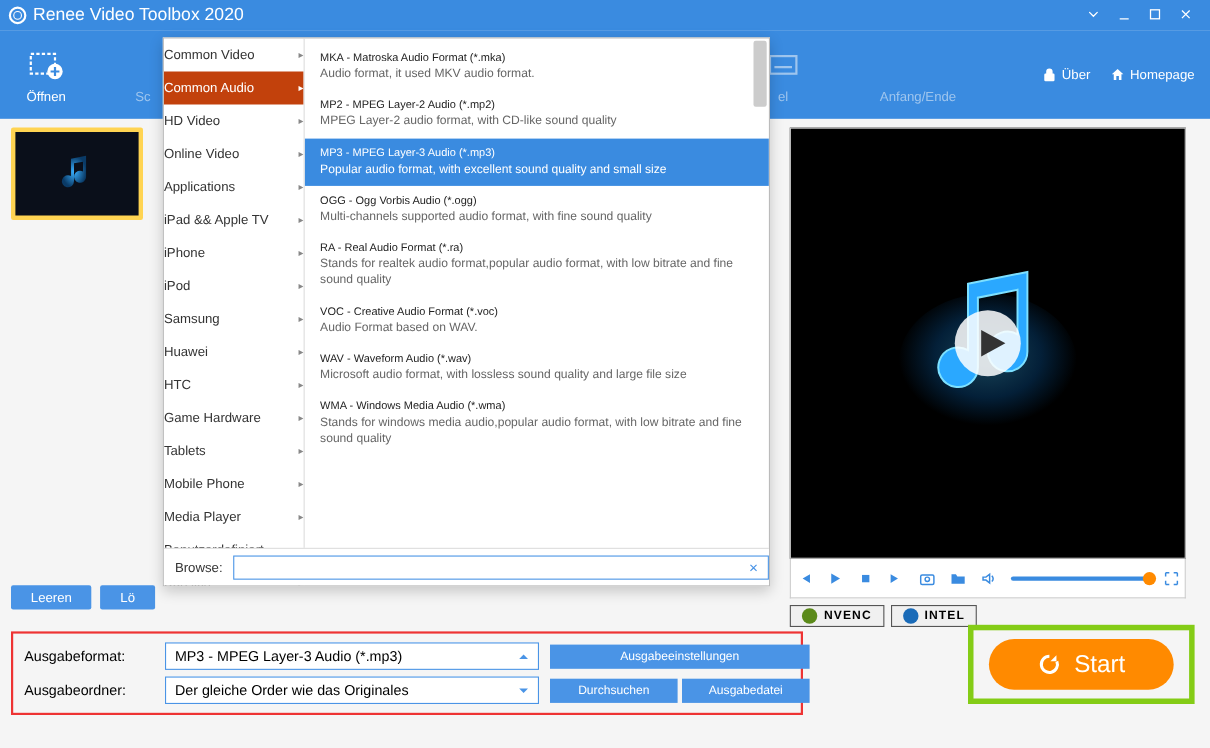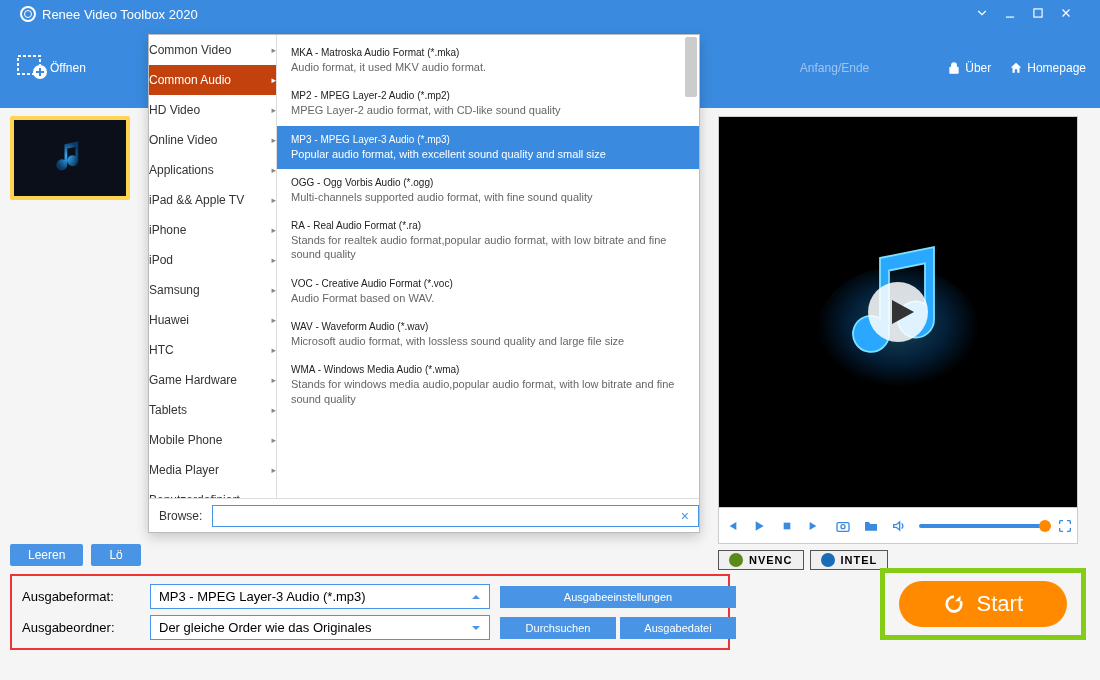--- a/index.html
+++ b/index.html
@@ -1,34 +1,34 @@
 <!DOCTYPE html>
 <html><head>
 <meta charset="utf-8">
 <style>
 *{box-sizing:border-box;margin:0;padding:0;font-family:"Segoe UI",Tahoma,sans-serif}
 body{width:1100px;height:680px;background:#f5f5f5;overflow:hidden;position:relative}
-.titlebar{height:28px;background:#3a8be0;color:#fff;display:flex;align-items:center;padding:0 20px;font-size:13px}
+.titlebar{height:28px;background:#3a8be0;color:#fff;display:flex;align-items:center;padding:0 8px;font-size:16px}
 .titlebar .logo{width:16px;height:16px;margin-right:6px;border:2px solid #fff;border-radius:50%;position:relative}
 .titlebar .logo::before{content:'';position:absolute;width:6px;height:6px;border:1.5px solid #fff;border-radius:50%;top:2px;left:2px}
 .titlebar .spacer{flex:1}
 .titlebar .wc{width:28px;text-align:center;cursor:pointer;font-size:14px}
 .wc svg{width:14px;height:14px;stroke:#fff;fill:none;stroke-width:2}
 .toolbar{height:80px;background:#3a8be0;display:flex;align-items:center;padding:0 14px;color:#fff}
-.tbtn{display:flex;flex-direction:row;align-items:center;margin-right:32px;font-size:12px;cursor:pointer;min-width:56px}
+.tbtn{display:flex;flex-direction:column;align-items:center;margin-right:32px;font-size:12px;cursor:pointer;min-width:56px}
 .tbtn .ic{width:36px;height:36px;margin-bottom:4px;display:flex;align-items:center;justify-content:center}
 .tbtn .ic svg{width:32px;height:32px;fill:#fff}
 .toolbar .spacer{flex:1}
 .tlink{display:flex;align-items:center;font-size:12px;margin-left:18px;cursor:pointer}
 .tlink svg{width:14px;height:14px;fill:#fff;margin-right:4px}
 .content{display:flex;height:462px}
 .leftcol{width:718px;padding:8px 6px 0 10px;position:relative}
 .thumb{width:120px;height:84px;border:4px solid #ffd452;background:#0a0f1a;border-radius:2px;display:flex;align-items:center;justify-content:center}
 .thumb svg{width:44px;height:44px}
-.actionrow{position:absolute;bottom:4px;left:10px;display:flex;gap:8px}
+.actionrow{position:absolute;bottom:16px;left:10px;display:flex;gap:8px}
 .btn{background:#4a94e6;color:#fff;border:none;font-size:12px;padding:4px 18px;cursor:pointer;border-radius:2px}
 .rightcol{width:370px;padding:8px 10px 0 0;display:flex;flex-direction:column}
 .preview{flex:1;background:#000;border:1px solid #ccc;display:flex;align-items:center;justify-content:center;position:relative}
 .preview svg.note{width:180px;height:180px}
 .preview .play{position:absolute;width:64px;height:64px}
 .controls{height:36px;display:flex;align-items:center;gap:12px;padding:0 4px;border:1px solid #ccc;border-top:none;background:#fff}
 .controls svg{width:16px;height:16px;fill:#3a8be0;cursor:pointer}
 .controls .vol-slider{flex:1;height:4px;background:#3a8be0;position:relative;border-radius:2px}
 .controls .vol-slider::after{content:'';position:absolute;right:-6px;top:-4px;width:12px;height:12px;background:#ff8a00;border-radius:50%}
 .hwrow{display:flex;gap:6px;padding:6px 0 0 0}

